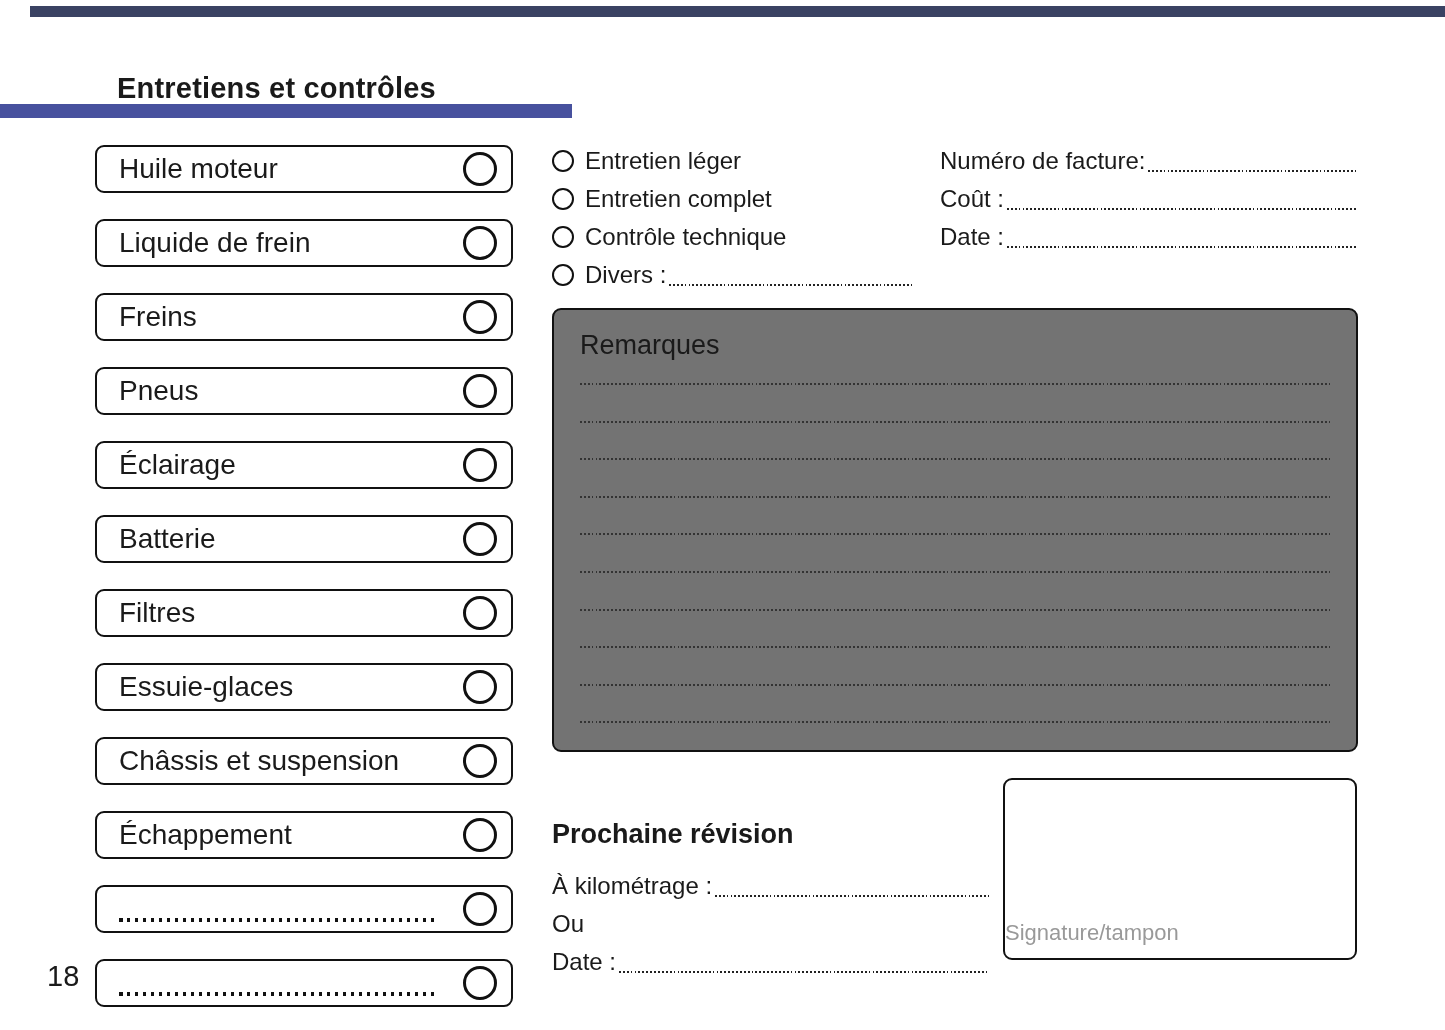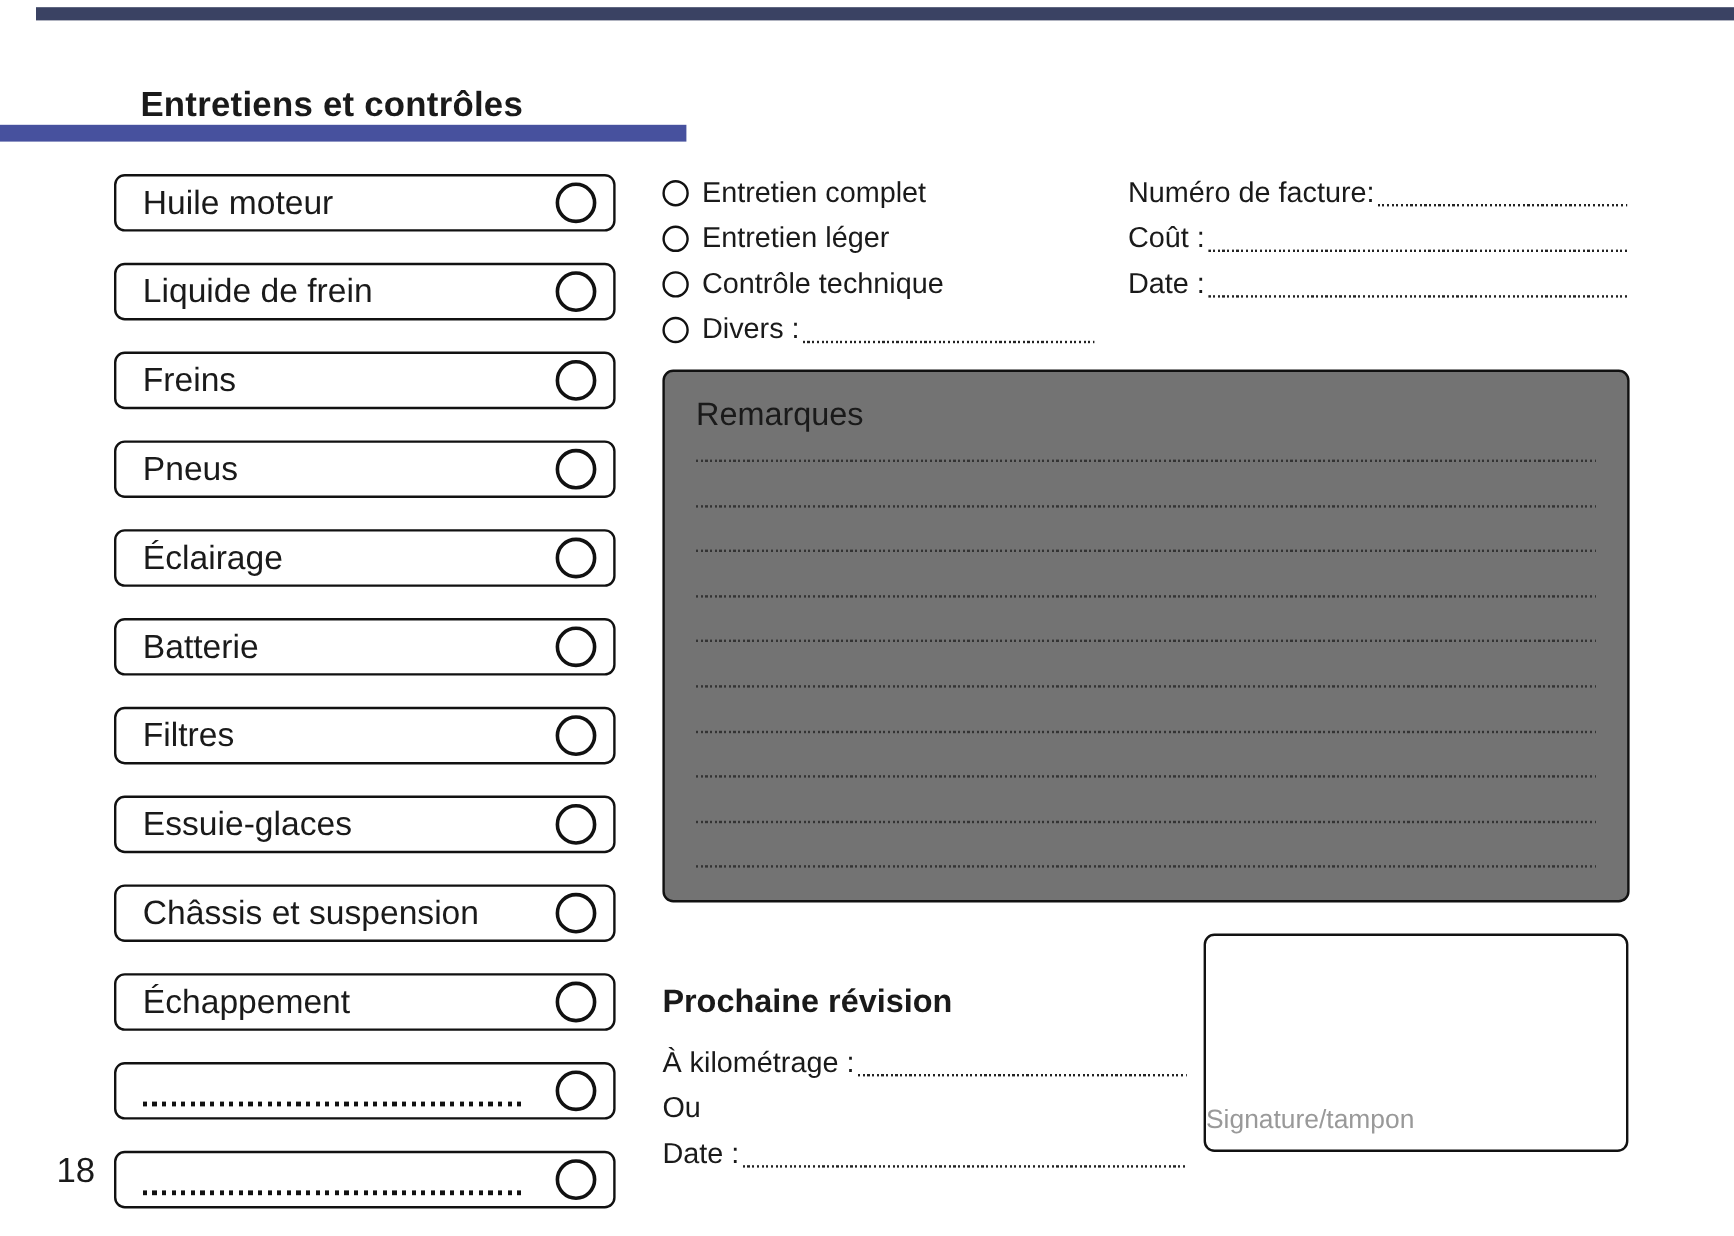--- a/index.html
+++ b/index.html
@@ -136,25 +136,25 @@
     </div>
     <div class="chk-row">
       <span class="leader-heavy"></span>
       <span class="check-circle"></span>
     </div>
   </div>
 
   <div class="service-block">
     <div class="svc-row">
       <span class="radio-circle"></span>
+      <span class="svc-label">Entretien léger</span>
+    </div>
+    <div class="svc-row">
+      <span class="radio-circle"></span>
       <span class="svc-label">Entretien complet</span>
-    </div>
-    <div class="svc-row">
-      <span class="radio-circle"></span>
-      <span class="svc-label">Entretien léger</span>
     </div>
     <div class="svc-row">
       <span class="radio-circle"></span>
       <span class="svc-label">Contrôle technique</span>
     </div>
     <div class="svc-row">
       <span class="radio-circle"></span>
       <span class="svc-label">Divers :</span>
       <span class="leader"></span>
     </div>

